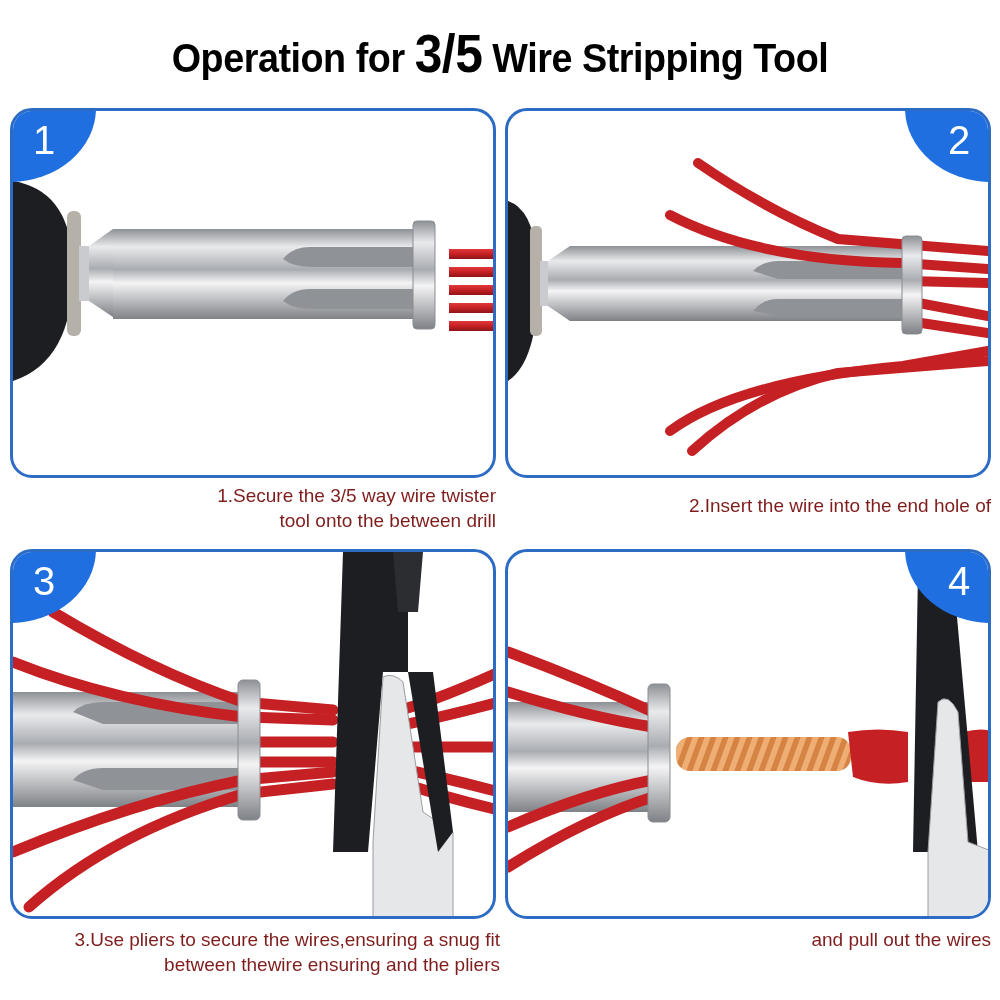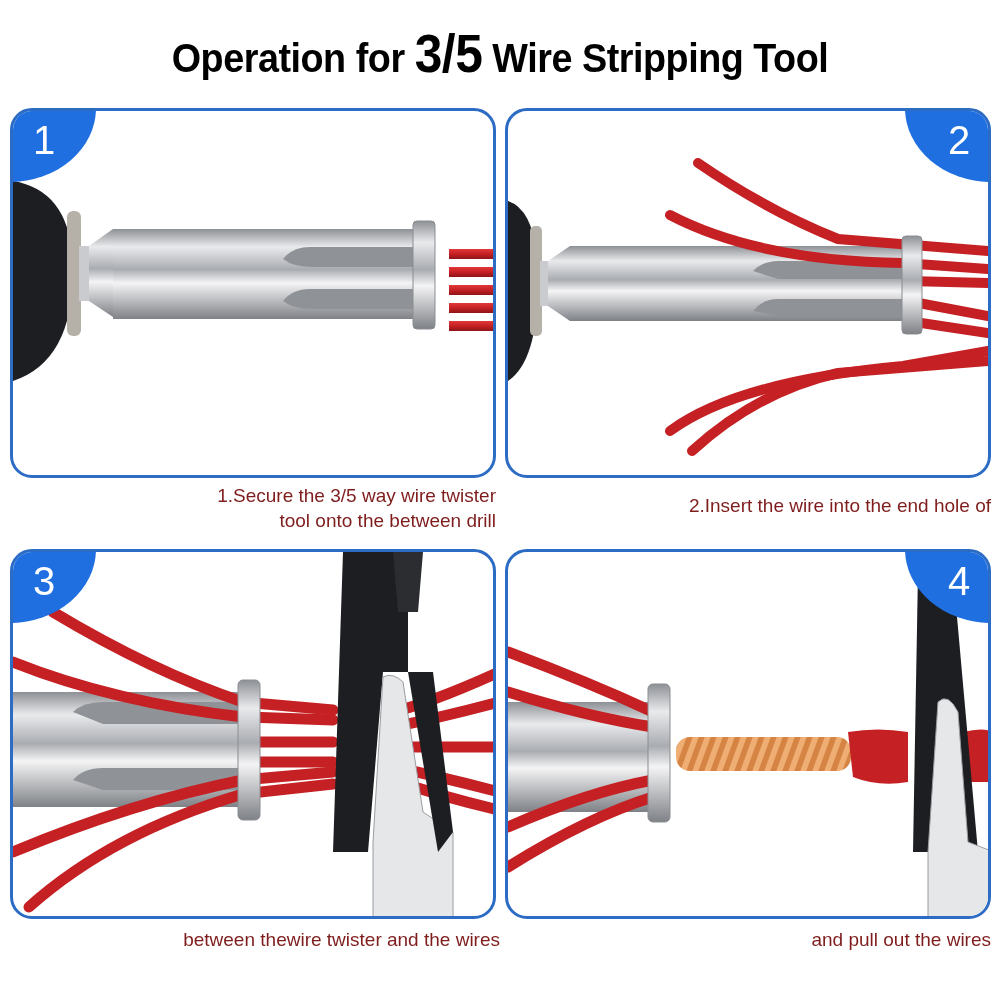--- a/index.html
+++ b/index.html
@@ -124,21 +124,22 @@
     </g>
     <rect x="225" y="128" width="22" height="140" rx="5" fill="url(#steel)" stroke="#8a8d91"></rect>
 
     <path d="M330,0 L395,0 L395,120 L370,120 L355,300 L320,300 Z" fill="#1c1e22"></path>
     <path d="M380,0 L410,0 L405,60 L385,60 Z" fill="#2b2d31"></path>
     <path d="M370,125 Q380,120 390,130 L410,260 L440,280 L440,370 L360,370 L360,290 Z" fill="#e6e7e9" stroke="#9a9ca0"></path>
     <path d="M395,120 L420,120 L440,280 L425,300 Z" fill="#1c1e22"></path>
   </svg>
 </div>
 <div class="caption" style="left:0px;top:927px;width:500px;">
-  <div>between thewire twister and the wires</div>
+  <div>3.Use pliers to secure the wires,ensuring a snug fit</div>
+  <div>between thewire ensuring and the pliers</div>
 </div>
 
 <div class="panel" style="left:505px;top:549px;width:486px;height:370px;">
   <div class="badge tr">
       <span>4</span>
     </div>
   <svg width="486" height="370" viewBox="0 0 486 370">
     <defs>
       <pattern id="copper" width="12" height="40" patternUnits="userSpaceOnUse" patternTransform="skewX(-20)">
         <rect width="12" height="40" fill="#d58444"></rect>

